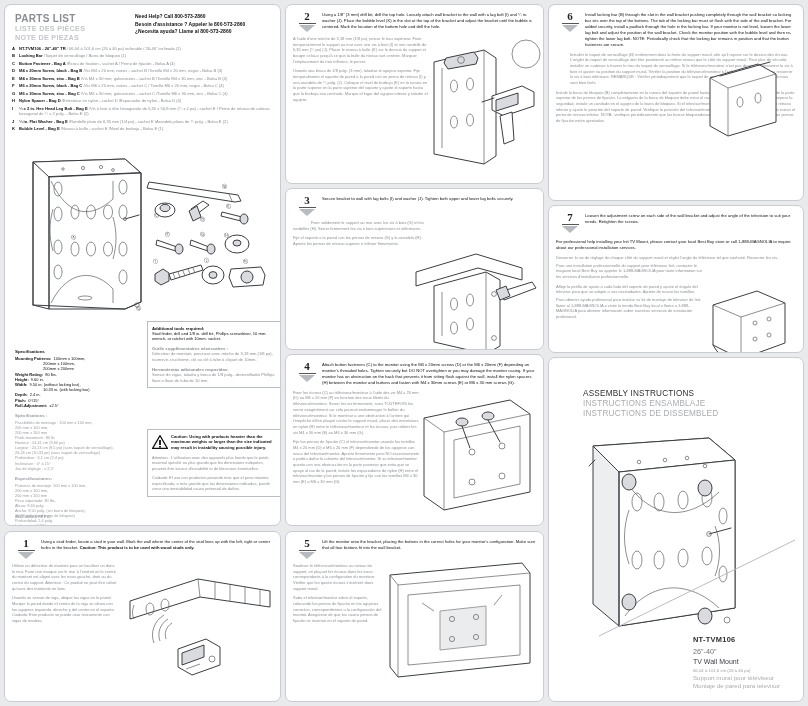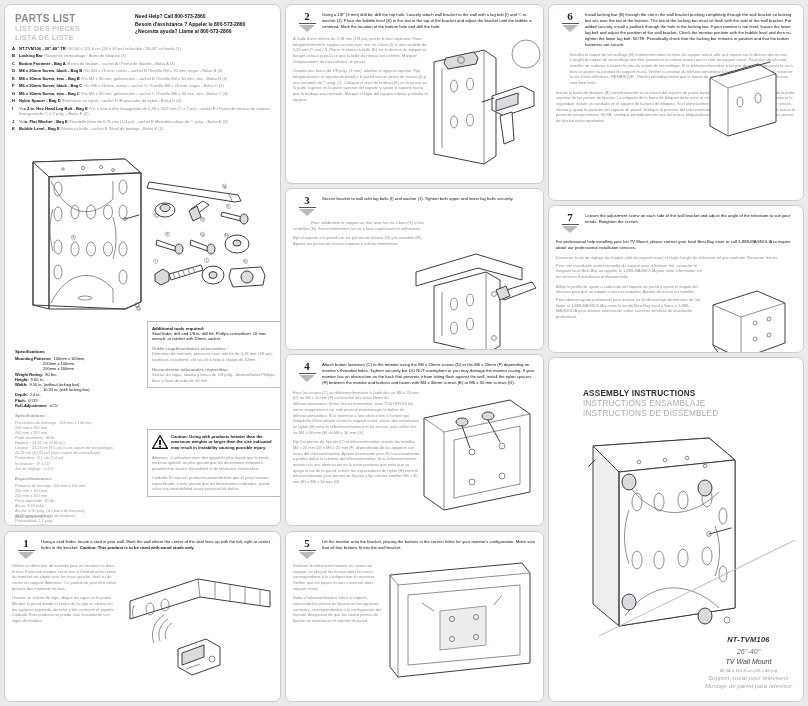--- a/index.html
+++ b/index.html
@@ -89,24 +89,24 @@
   
   .brand { position: absolute; left: 24px; top: 22px; display: flex; align-items: flex-start; }
   .logo-wrap { position: relative; width: 92px; height: 44px; }
   .logo-text {
     font-family: "DejaVu Sans", sans-serif;
     font-size: 44px; font-weight: bold; color: #8e9196;
     letter-spacing: -2px; line-height: 44px;
   }
   .logo-tm { position: absolute; right: -2px; bottom: 3px; font-size: 5px; color: #a7aaae; }
   .brand-titles { margin-left: 10px; padding-top: 9px; }
-  .bt1 { font-size: 8.2px; font-weight: bold; color: #2c2f33; letter-spacing: .2px; }
+  .bt1 { font-size: 8.2px; font-weight: normal; color: #2c2f33; letter-spacing: .2px; }
   .bt2, .bt3 { font-size: 8.2px; color: #a9acb0; letter-spacing: .2px; margin-top: 1px;}
 
-  .prodinfo { position: absolute; right: 11px; bottom: 12px; text-align: center; font-style: italic; }
+  .prodinfo { position: absolute; right: 23px; bottom: 12px; text-align: left; }
   .p1 { font-size: 7.4px; font-weight: bold; color: #2c2f33; letter-spacing: .3px; }
   .p2 { font-size: 7.2px; color: #6f7277; margin-top: 3px; }
   .p3 { font-size: 7.0px; color: #3c3f44; margin-top: 2px; }
   .p4 { font-size: 4.3px; color: #9a9da2; margin-top: 3px; }
   .p5, .p6 { font-size: 6.2px; color: #a9acb0; margin-top: 1px; }
 
   svg { display: block; }
   .ink { fill: none; stroke: #3b3e42; stroke-width: 1; stroke-linejoin: round; stroke-linecap: round; }
   .inkthin { fill: none; stroke: #5b5e62; stroke-width: .7; }
   .fillw { fill: #ffffff; stroke: #3b3e42; stroke-width: 1; }
@@ -116,22 +116,22 @@
 </style>
 </head>
 <body>
 
 <div class="sheet">
 
   <div class="panel" style="left:4px; top:4px; width:277px; height:522px;">
 
     <div class="pl-head">
       <div class="pl-title-en">PARTS LIST</div>
-      <div class="pl-title-fr">LIST DES PIÈCES</div>
-      <div class="pl-title-es">LISTA DE LISTE</div>
+      <div class="pl-title-fr">LISTE DES PIÈCES</div>
+      <div class="pl-title-es">NOTE DE PIEZAS</div>
     </div>
 
     <div class="help">
       <div>Need Help? Call 800-573-2860</div>
       <div>Besoin d'assistance ?  Appeler le 800-573-2860</div>
       <div>¿Necesita ayuda?  Llame al 800-573-2860</div>
     </div>
 
     <div class="pl-rows" id="parts-rows">
         <div class="pl-row">

